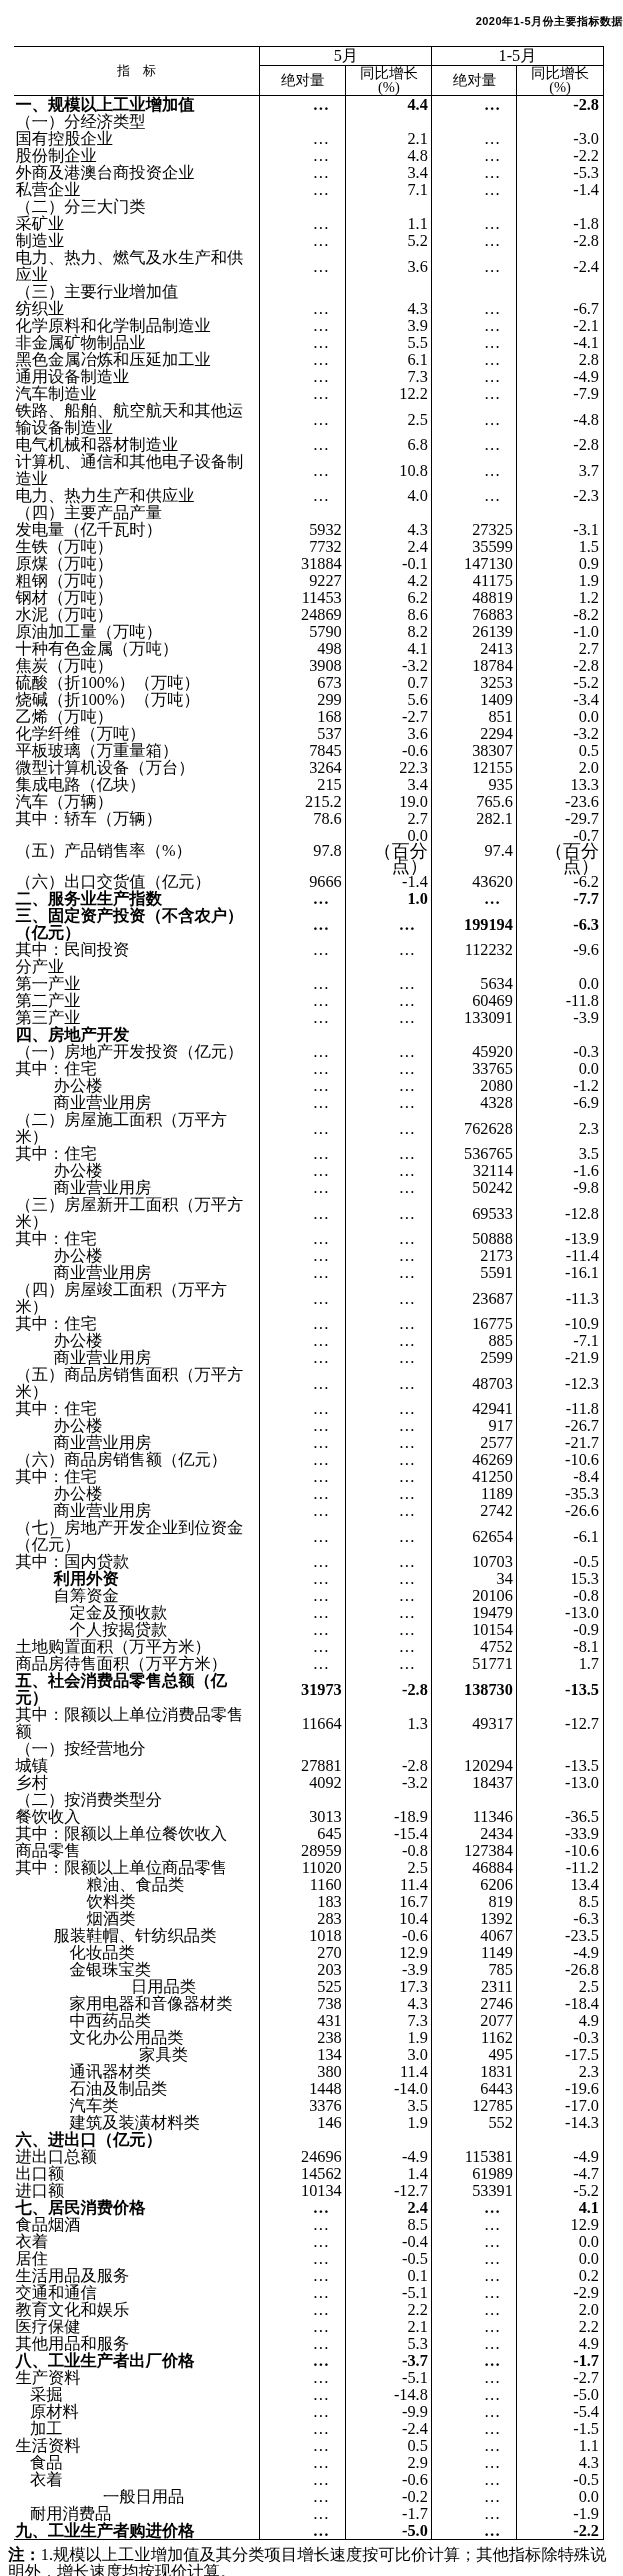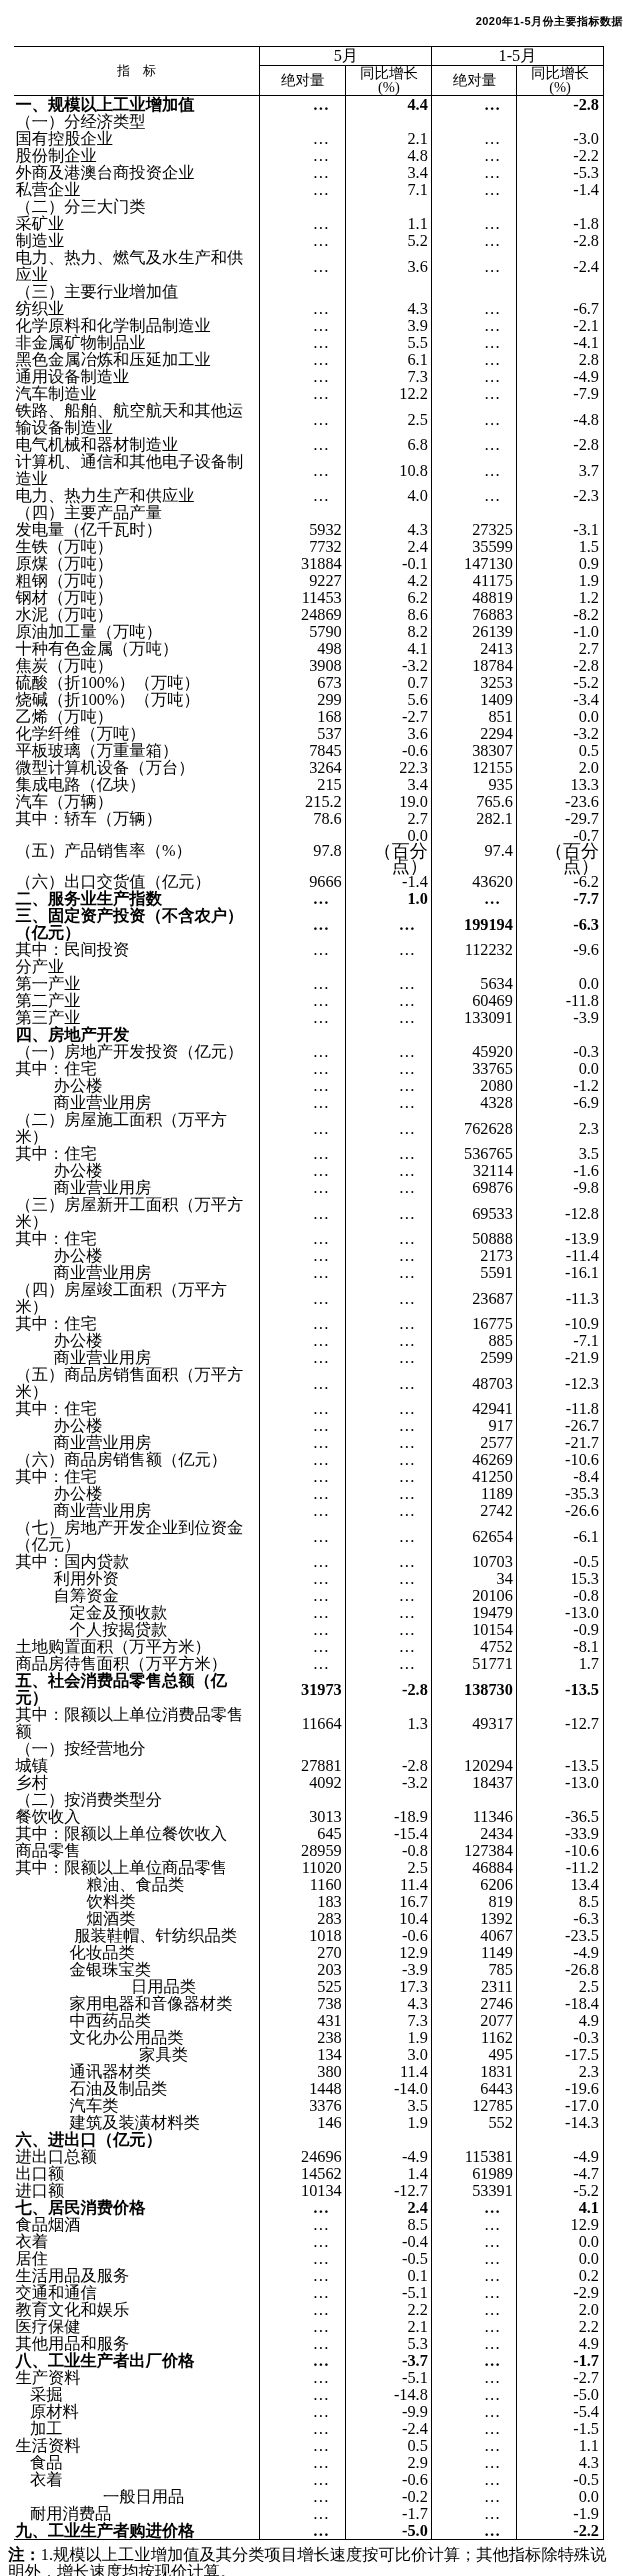--- a/index.html
+++ b/index.html
@@ -453,21 +453,21 @@
       <td class="ind-cell" style="padding-left: 40px;"><span>办公楼</span></td>
       <td class="num dots"><span class="val">…</span></td>
       <td class="num dots"><span class="val">…</span></td>
       <td class="num"><span class="val">32114</span></td>
       <td class="num"><span class="val">-1.6</span></td>
     </tr>
         <tr>
       <td class="ind-cell" style="padding-left: 40px;"><span>商业营业用房</span></td>
       <td class="num dots"><span class="val">…</span></td>
       <td class="num dots"><span class="val">…</span></td>
-      <td class="num"><span class="val">69876</span></td>
+      <td class="num"><span class="val">50242</span></td>
       <td class="num"><span class="val">-9.8</span></td>
     </tr>
         <tr>
       <td class="ind-cell"><span>（三）房屋新开工面积（万平方米）</span></td>
       <td class="num dots"><span class="val">…</span></td>
       <td class="num dots"><span class="val">…</span></td>
       <td class="num"><span class="val">69533</span></td>
       <td class="num"><span class="val">-12.8</span></td>
     </tr>
         <tr>
@@ -583,21 +583,21 @@
       <td class="num"><span class="val">-6.1</span></td>
     </tr>
         <tr>
       <td class="ind-cell"><span>其中：国内贷款</span></td>
       <td class="num dots"><span class="val">…</span></td>
       <td class="num dots"><span class="val">…</span></td>
       <td class="num"><span class="val">10703</span></td>
       <td class="num"><span class="val">-0.5</span></td>
     </tr>
         <tr>
-      <td class="ind-cell" style="padding-left: 40px;"><span>利用外资</span></td>
+      <td class="ind-cell" style="padding-left: 40px; font-weight: bold;"><span>利用外资</span></td>
       <td class="num dots"><span class="val">…</span></td>
       <td class="num dots"><span class="val">…</span></td>
       <td class="num"><span class="val">34</span></td>
       <td class="num"><span class="val">15.3</span></td>
     </tr>
         <tr>
       <td class="ind-cell" style="padding-left: 40px;"><span>自筹资金</span></td>
       <td class="num dots"><span class="val">…</span></td>
       <td class="num dots"><span class="val">…</span></td>
       <td class="num"><span class="val">20106</span></td>
@@ -716,21 +716,21 @@
       <td class="num"><span class="val">8.5</span></td>
     </tr>
         <tr>
       <td class="ind-cell" style="padding-left: 73px;"><span>烟酒类</span></td>
       <td class="num"><span class="val">283</span></td>
       <td class="num"><span class="val">10.4</span></td>
       <td class="num"><span class="val">1392</span></td>
       <td class="num"><span class="val">-6.3</span></td>
     </tr>
         <tr>
-      <td class="ind-cell" style="padding-left: 40px; text-align: center;"><span>服装鞋帽、针纺织品类</span></td>
+      <td class="ind-cell" style="padding-left: 40px;"><span>服装鞋帽、针纺织品类</span></td>
       <td class="num"><span class="val">1018</span></td>
       <td class="num"><span class="val">-0.6</span></td>
       <td class="num"><span class="val">4067</span></td>
       <td class="num"><span class="val">-23.5</span></td>
     </tr>
         <tr>
       <td class="ind-cell" style="padding-left: 56px;"><span>化妆品类</span></td>
       <td class="num"><span class="val">270</span></td>
       <td class="num"><span class="val">12.9</span></td>
       <td class="num"><span class="val">1149</span></td>

